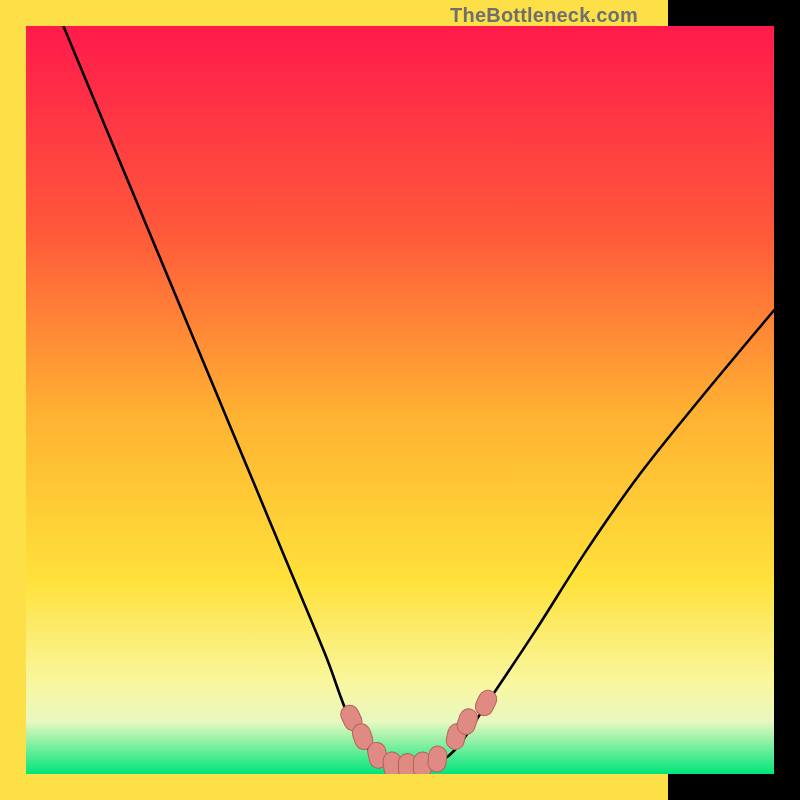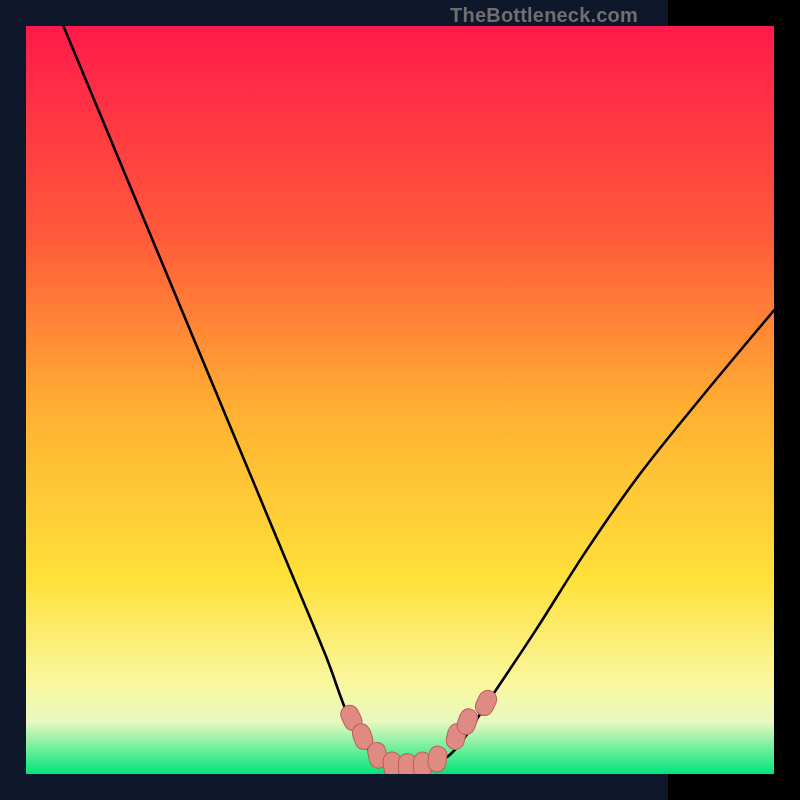--- a/index.html
+++ b/index.html
@@ -9,21 +9,21 @@
     height: 800px;
     overflow: hidden;
     background: #000;
     font-family: Arial, Helvetica, sans-serif;
   }
   .frame {
     position: absolute;
     top: 0; left: 0;
     width: 668px;
     height: 800px;
-    background: #0f172a;
+    background: #fde047;
   }
   .plot-area {
     position: absolute;
     top: 26px;
     left: 26px;
     width: 748px;
     height: 748px;
     overflow: hidden;
   }
   .watermark {

